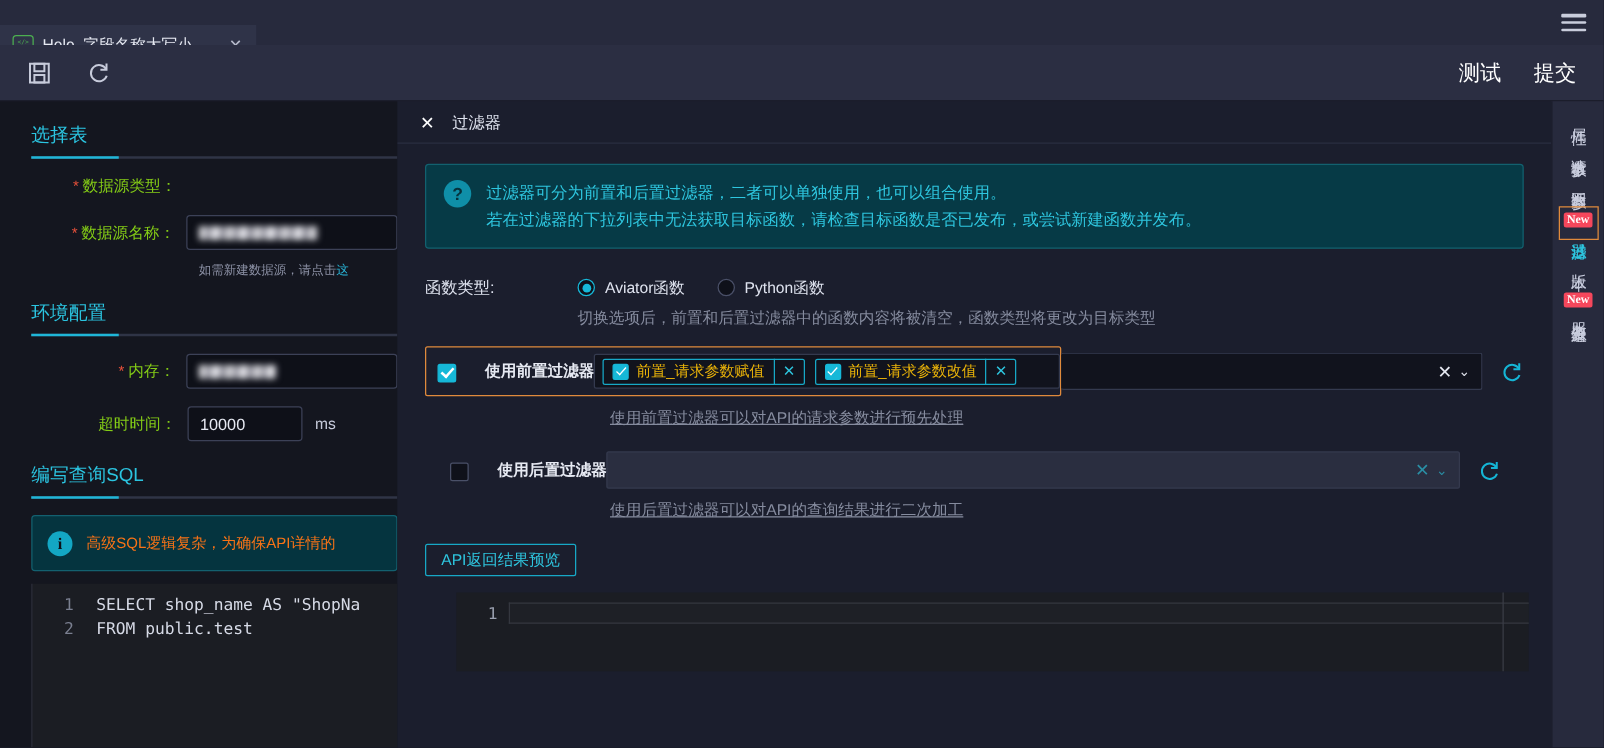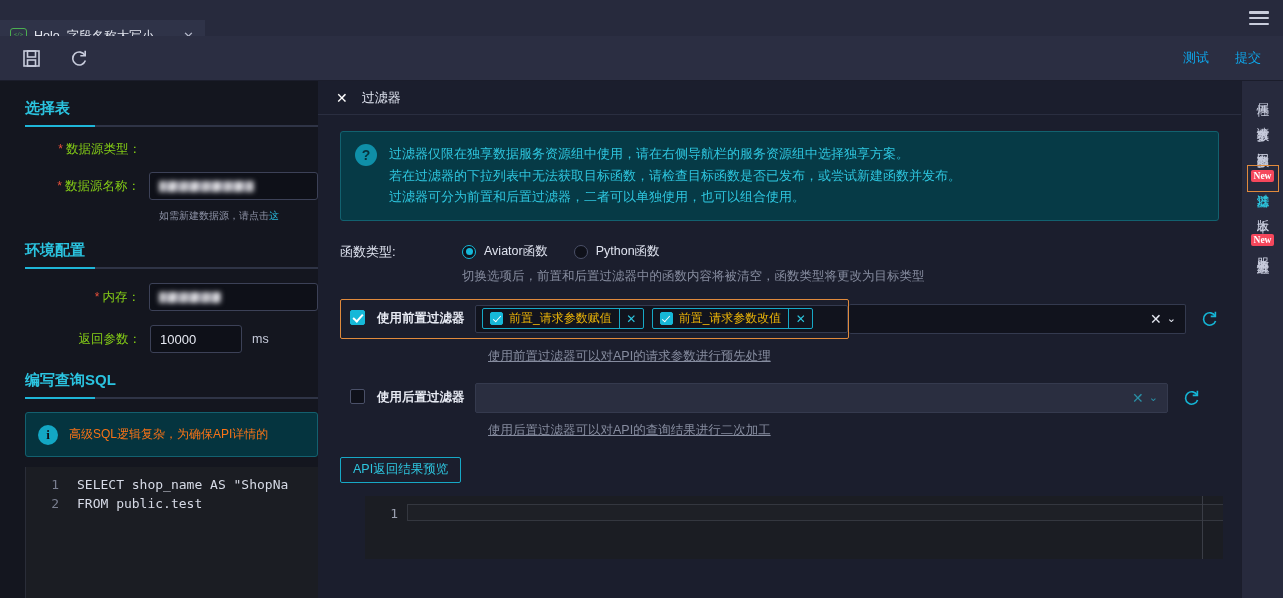--- a/index.html
+++ b/index.html
@@ -45,29 +45,29 @@
     position:absolute; left:0; top:36px; width:1283px; height:45px;
     background:#2b2e42; border-bottom:1px solid #1b1d2b;
     display:flex; align-items:center;
   }
   .tb-ico {
     width:34px; height:34px; margin-left:14px;
     display:flex; align-items:center; justify-content:center; cursor:pointer;
   }
   .tb-ico svg { stroke:#c7cbdb; fill:none; stroke-width:1.6; }
   .tb-right { margin-left:auto; display:flex; align-items:center; gap:26px; padding-right:22px; }
-  .tb-link { color:#0ea5e9; font-size:13px; cursor:pointer; }
+  .tb-link { color:#ffffff; font-size:17px; cursor:pointer; }
 
   
   .leftpanel {
     position:absolute; left:0; top:81px; width:318px; height:517px;
     background:#14161f; overflow:hidden;
   }
   .sec-title {
-    color:#2bc4e0; font-size:15px; margin:18px 0 0 25px; font-weight:700;
+    color:#2bc4e0; font-size:15px; margin:18px 0 0 25px; font-weight:400;
   }
   .sec-rule {
     margin:7px 0 0 25px; width:293px; height:2px; background:#2f3446; position:relative;
   }
   .sec-rule::before { content:""; position:absolute; left:0; top:0; width:70px; height:2px; background:#1fb6d8; }
 
   .frow { display:flex; align-items:center; margin-top:14px; }
   .flabel {
     width:150px; text-align:right; color:#84cc16; font-size:12.5px;
     padding-right:9px; white-space:nowrap;
@@ -147,21 +147,21 @@
   .radio.on { border-color:#16b8d8; }
   .radio.on::after { content:""; width:7px; height:7px; border-radius:50%; background:#16b8d8; }
   .radio-label { color:#dfe3ef; font-size:12.5px; }
   .ftype-note { color:#868c9f; font-size:12.5px; margin:7px 0 0 122px; }
 
   .filter-row { display:flex; align-items:center; margin-top:14px; }
   .fr-highlight {
     border:1px solid #e08a3c; border-radius:2px; padding:5px 0 5px 9px;
     display:flex; align-items:center; width:524px;
   }
-  .chkwrap { display:flex; align-items:flex-start; gap:12px; width:125px; flex:none; }
+  .chkwrap { display:flex; align-items:flex-end; gap:23px; width:125px; flex:none; }
   .chk {
     width:15px; height:15px; border-radius:2px; border:1px solid #4a5068; background:#0f111a; flex:none;
     display:flex; align-items:center; justify-content:center;
   }
   .chk.on { background:#16b8d8; border-color:#16b8d8; }
   .chk.on::after {
     content:""; width:4px; height:8px; border:solid #ffffff; border-width:0 2px 2px 0;
     transform:rotate(42deg); margin-top:-2px;
   }
   .chk.sm { width:13px; height:13px; }
@@ -300,21 +300,21 @@
   <div class="sec-rule"></div>
 
   <div class="frow">
     <div class="flabel req">内存：</div>
     <div class="finput">
       <div class="blurred sm"></div>
     </div>
   </div>
 
   <div class="frow">
-    <div class="flabel">返回参数：</div>
+    <div class="flabel">超时时间：</div>
     <div class="finput short">10000</div>
     <div class="unit">ms</div>
   </div>
 
   <div class="sec-title">编写查询SQL</div>
   <div class="sec-rule"></div>
 
   <div class="infobanner">
     <div class="ibico">i</div>
     <div class="ibtext">高级SQL逻辑复杂，为确保API详情的</div>
@@ -336,23 +336,22 @@
   <div class="ov-head">
     <div class="ov-x">✕</div>
     <div class="ov-title">过滤器</div>
   </div>
 
   <div class="ov-body">
 
     <div class="noticebox">
       <div class="nb-ico">?</div>
       <div class="nb-lines">
-        <div>过滤器仅限在独享数据服务资源组中使用，请在右侧导航栏的服务资源组中选择独享方案。</div>
+        <div>过滤器可分为前置和后置过滤器，二者可以单独使用，也可以组合使用。</div>
         <div>若在过滤器的下拉列表中无法获取目标函数，请检查目标函数是否已发布，或尝试新建函数并发布。</div>
-        <div>过滤器可分为前置和后置过滤器，二者可以单独使用，也可以组合使用。</div>
       </div>
     </div>
 
     <div class="ftype-row">
       <div class="ftype-label">函数类型:</div>
       <div class="radio-item">
         <div class="radio on"></div>
         <div class="radio-label">Aviator函数</div>
       </div>
       <div class="radio-item">
@@ -396,21 +395,21 @@
         <svg width="19" height="19" viewBox="0 0 20 20">
           <path d="M16 7.5 A6.5 6.5 0 1 0 16.4 12.6"></path>
           <path d="M16.2 2.8 L16.2 7.8 L11.3 7.8"></path>
         </svg>
       </div>
     </div>
     <div class="row-note">使用前置过滤器可以对API的请求参数进行预先处理</div>
 
     
     <div class="filter-row wide-row" style="margin-top:18px;">
-      <div class="chkwrap" style="margin-left:10px;">
+      <div class="chkwrap" style="margin-left:20px;">
         <div class="chk"></div>
         <div class="chklabel">使用后置过滤器</div>
       </div>
       <div class="selectbox empty">
         <div class="sel-actions">
           <div class="sel-clear dim">✕</div>
           <div class="sel-caret dim">⌄</div>
         </div>
       </div>
       <div class="refresh">

